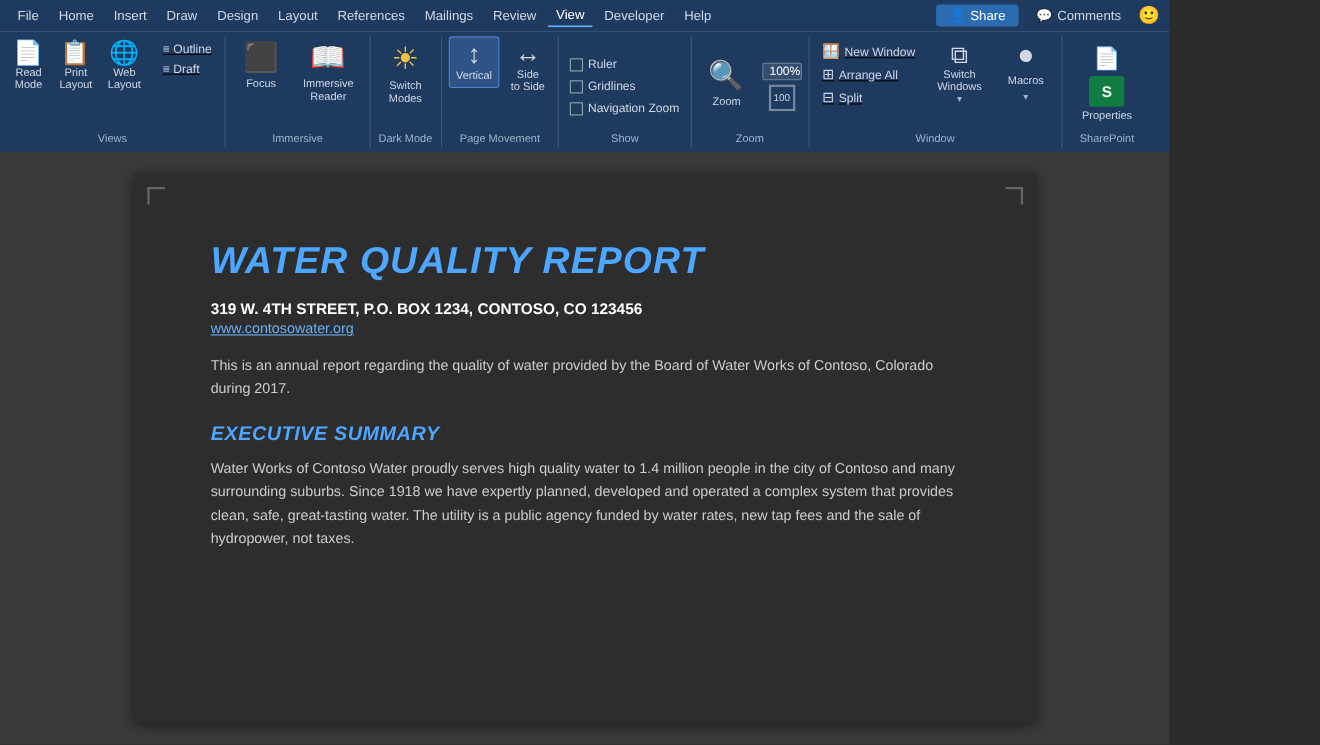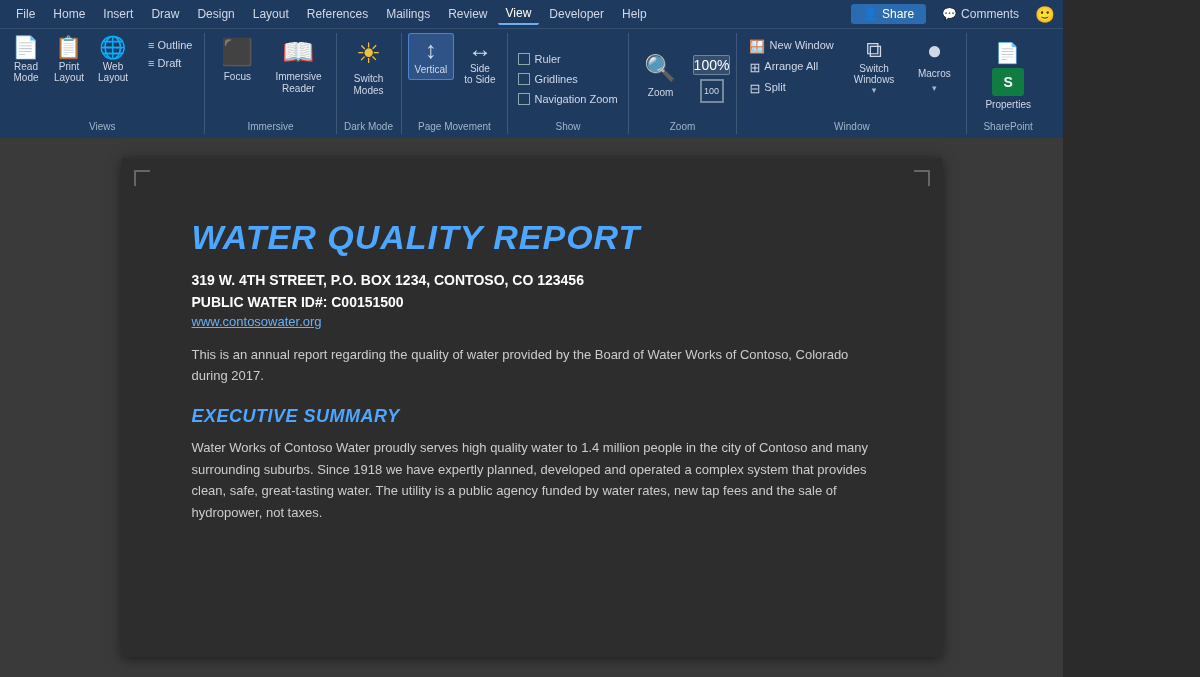--- a/index.html
+++ b/index.html
@@ -89,26 +89,27 @@
       padding: 4px 6px;
       cursor: pointer;
       border-radius: 3px;
       min-width: 40px;
       gap: 2px;
     }
     .ribbon-btn .icon { font-size: 22px; color: #d0d8e8; line-height: 1; }
     .ribbon-btn .label { font-size: 10px; color: #d0d8e8; text-align: center; white-space: nowrap; }
     .ribbon-btn-small {
       display: flex;
-      align-items: flex-start;
+      align-items: flex-end;
       padding: 2px 6px;
       cursor: pointer;
       border-radius: 2px;
       gap: 4px;
       white-space: nowrap;
+      text-decoration: underline;
     }
     .ribbon-btn-small .icon { font-size: 14px; color: #d0d8e8; }
     .ribbon-btn-small .label { font-size: 11px; color: #d0d8e8; }
     .ribbon-stacked {
       display: flex;
       flex-direction: column;
       gap: 2px;
       justify-content: flex-start;
       padding-top: 4px;
     }
@@ -123,25 +124,25 @@
       border-radius: 3px;
       gap: 3px;
       min-width: 52px;
     }
     .big-btn .icon { font-size: 28px; color: #d0d8e8; }
     .big-btn .label { font-size: 10px; color: #d0d8e8; text-align: center; line-height: 1.2; }
     .zoom-percent {
       background: rgba(255,255,255,0.1);
       border: 1px solid rgba(255,255,255,0.3);
       color: white;
-      font-size: 14px;
+      font-size: 11px;
       padding: 1px 0;
       border-radius: 2px;
       min-width: 36px;
-      text-align: left;
+      text-align: right;
     }
     .vertical-btn {
       background: rgba(100,160,255,0.25);
       border: 1px solid rgba(100,160,255,0.6);
       border-radius: 3px;
     }
     .window-stacked {
       display: flex;
       flex-direction: column;
       gap: 2px;
@@ -435,21 +436,20 @@
   </div>
 
   <div class="doc-area">
     <div class="doc-page">
       <div class="page-corner-tl"></div>
       <div class="page-corner-tr"></div>
 
       <div class="doc-title">WATER QUALITY REPORT</div>
       <div class="doc-address">
         <span>319 W. 4TH STREET, P.O. BOX 1234, CONTOSO, CO 123456</span><br>
-        <span>PUBLIC WATER ID#: C00151500</span>
       </div>
       <a class="doc-link">www.contosowater.org</a>
       <div class="doc-para">This is an annual report regarding the quality of water provided by the Board of Water Works of Contoso, Colorado during 2017.</div>
       <div class="doc-section-title">EXECUTIVE SUMMARY</div>
       <div class="doc-body-text">Water Works of Contoso Water proudly serves high quality water to 1.4 million people in the city of Contoso and many surrounding suburbs. Since 1918 we have expertly planned, developed and operated a complex system that provides clean, safe, great-tasting water. The utility is a public agency funded by water rates, new tap fees and the sale of hydropower, not taxes.</div>
     </div>
   </div>
 
 </div>
 

